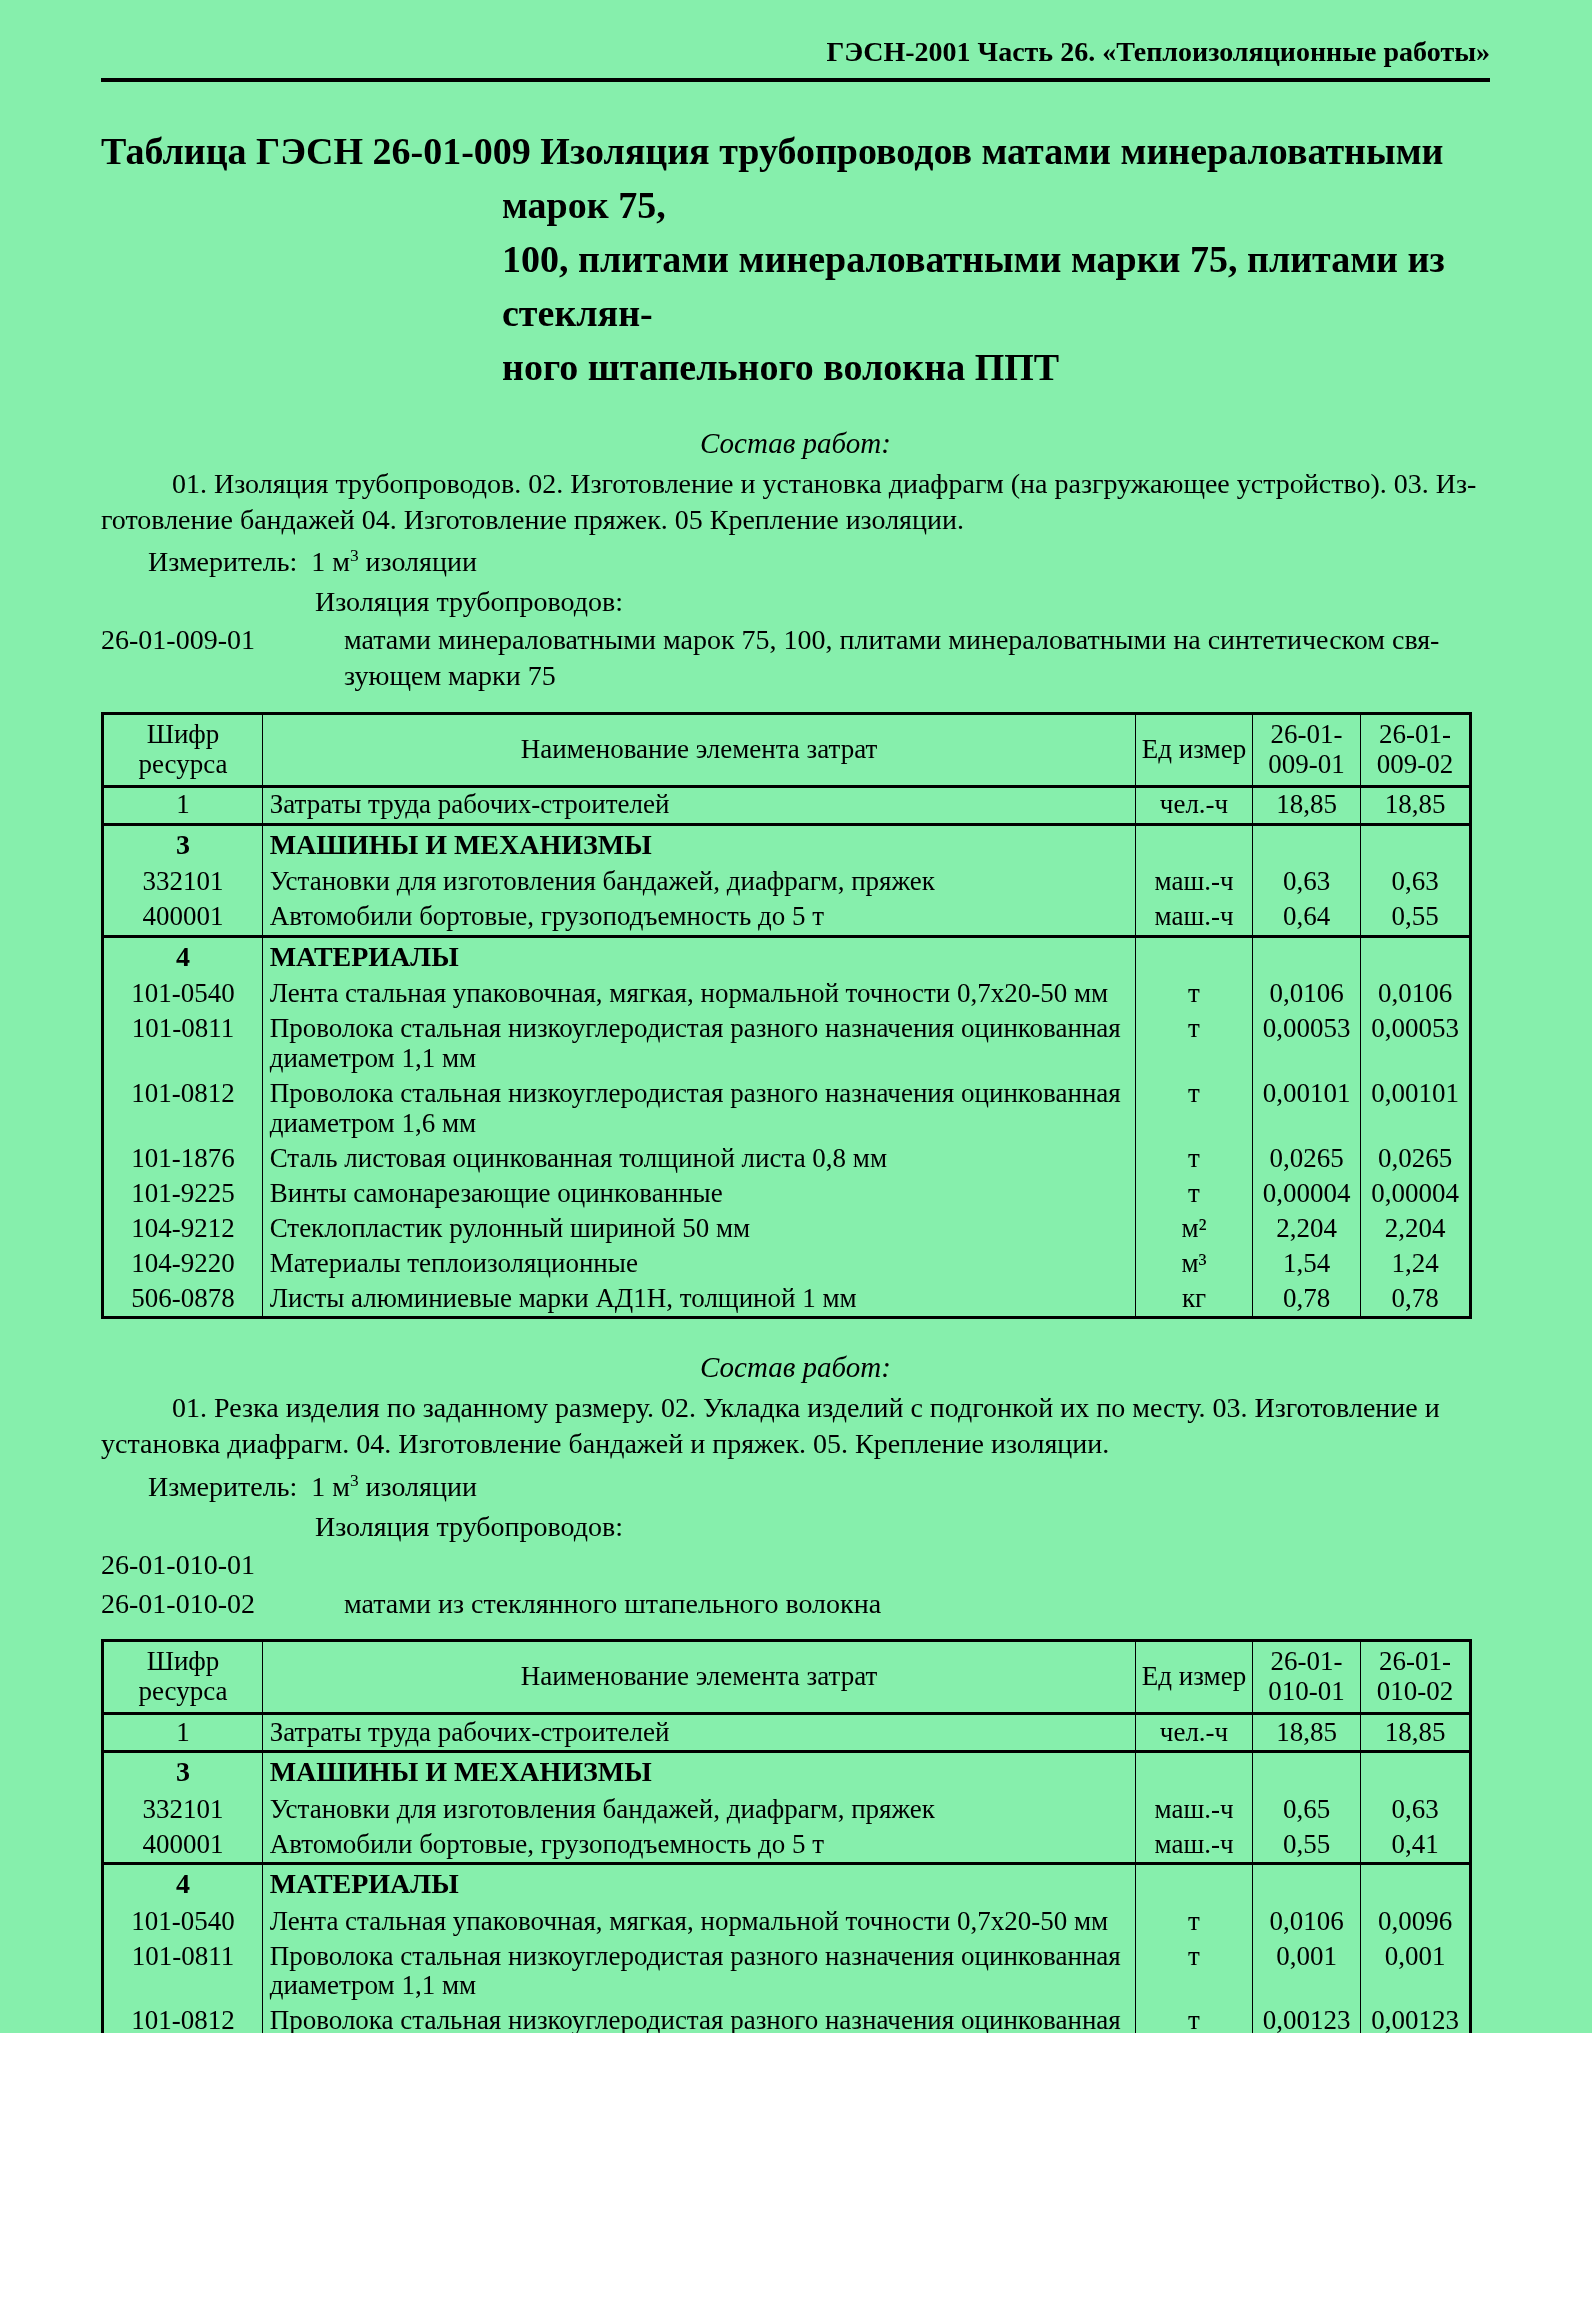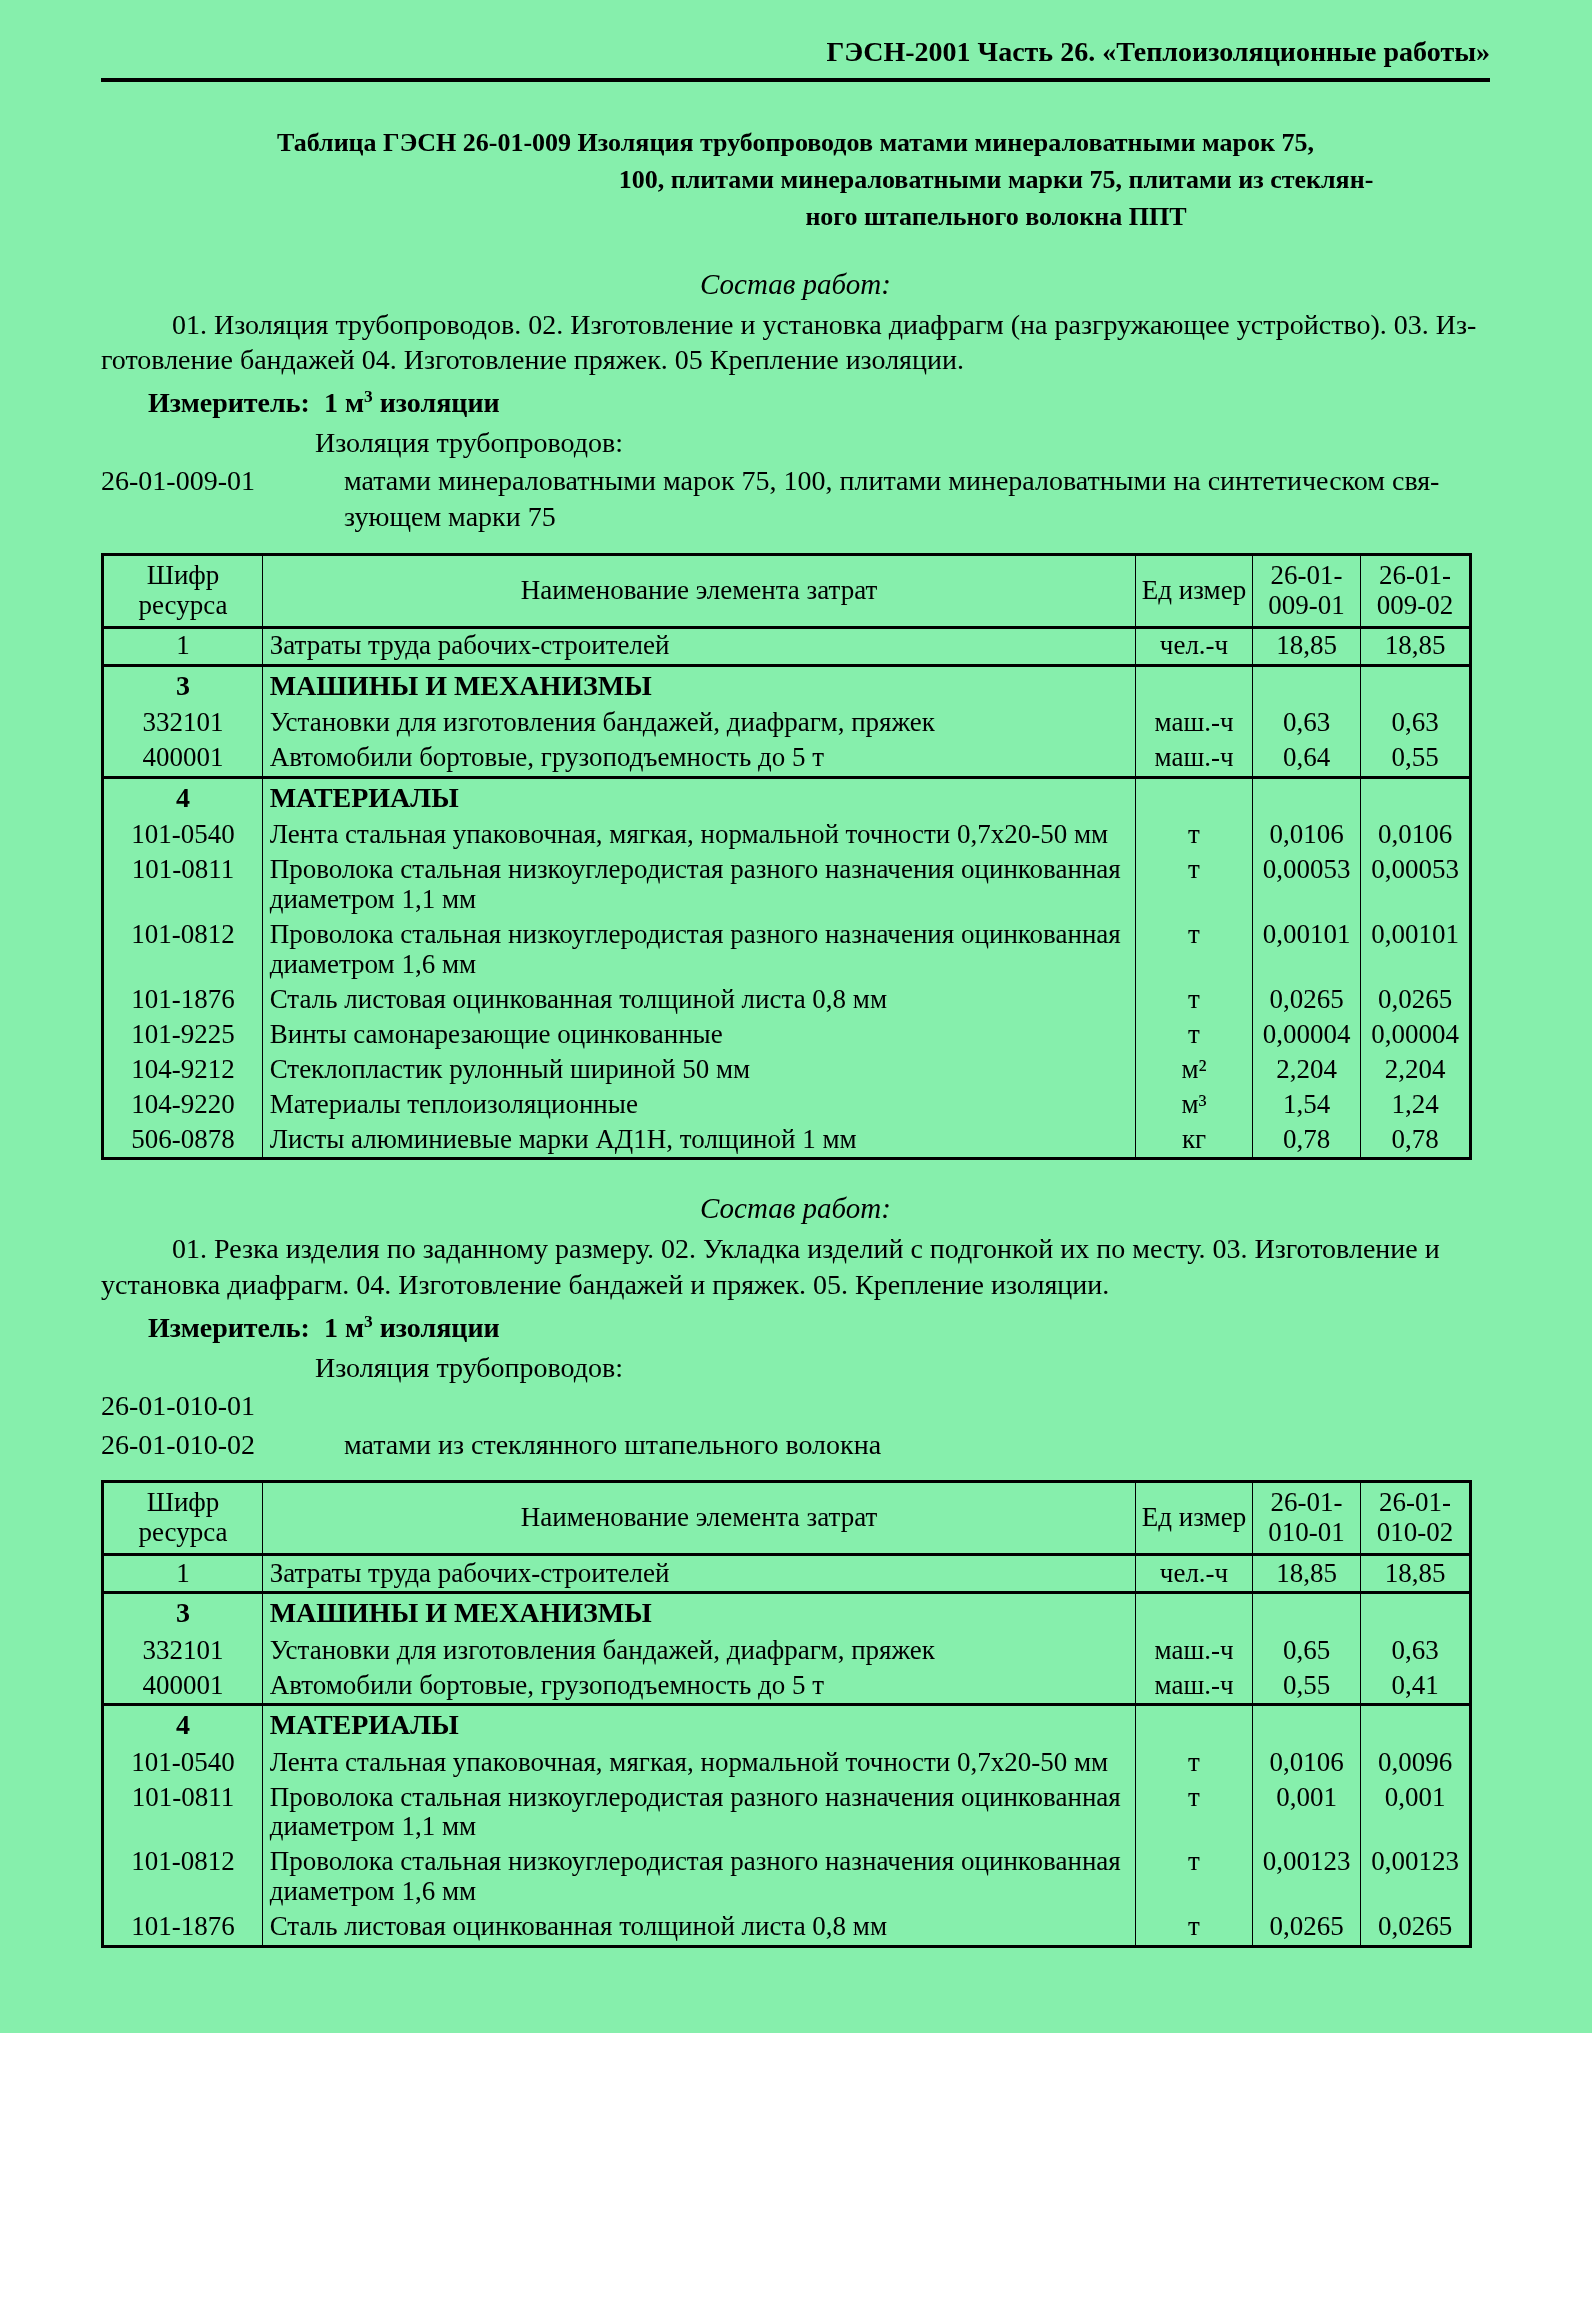--- a/index.html
+++ b/index.html
@@ -1,25 +1,25 @@
 <!DOCTYPE html>
 <html style="font-size:10.8px"><head>
 <meta charset="utf-8">
 <style>
   html,body{margin:0;padding:0;background:#ffffff;}
   .page{position:relative;width:1592px;height:2033px;background:#86efac;color:#000;
         font-family:"Liberation Serif","DejaVu Serif",serif;font-size:28px;line-height:1.28;overflow:hidden;}
   .content{margin:0 102px 0 101px;}
   .running-header{padding-top:34px;text-align:right;font-weight:bold;font-size:28px;}
   .header-rule{height:4px;background:#000;margin-top:8px;}
-  .tbl-title{font-weight:bold;font-size:26px;line-height:1.42;white-space:pre-line;
-             padding-left:401px;text-indent:-401px;margin:43px 0 0 0;text-align:center;}
+  .tbl-title{font-weight:bold;font-size:38px;line-height:1.42;white-space:pre-line;
+             padding-left:401px;text-indent:-401px;margin:43px 0 0 0;}
   .sostav-label{text-align:center;font-style:italic;font-size:29px;margin-top:30px;}
   .sostav-text{margin:4px 0 0 0;text-indent:71px;white-space:pre-line;}
-  .izmeritel{margin:6.7px 0 0 47px;font-weight:bold;}
+  .izmeritel{margin:6.7px 0 0 47px;font-weight:normal;}
   .izmeritel sup{font-size:0.62em;}
   .subheading{margin:4px 0 0 214px;}
   .defs{margin-top:2.7px;}
   .def-row{display:flex;margin-top:2.7px;}
   .def-code{flex:0 0 243px;}
   .def-text{flex:1;white-space:pre-line;}
   table.res{border-collapse:collapse;width:1366px;margin:17.5px 0 0 0;table-layout:fixed;
             font-size:27px;line-height:1.1;border:3.4px solid #000;}
   table.res th,table.res td{border-left:1.3px solid #000;border-right:1.3px solid #000;}
   table.res thead tr{border-bottom:3.4px solid #000;}

